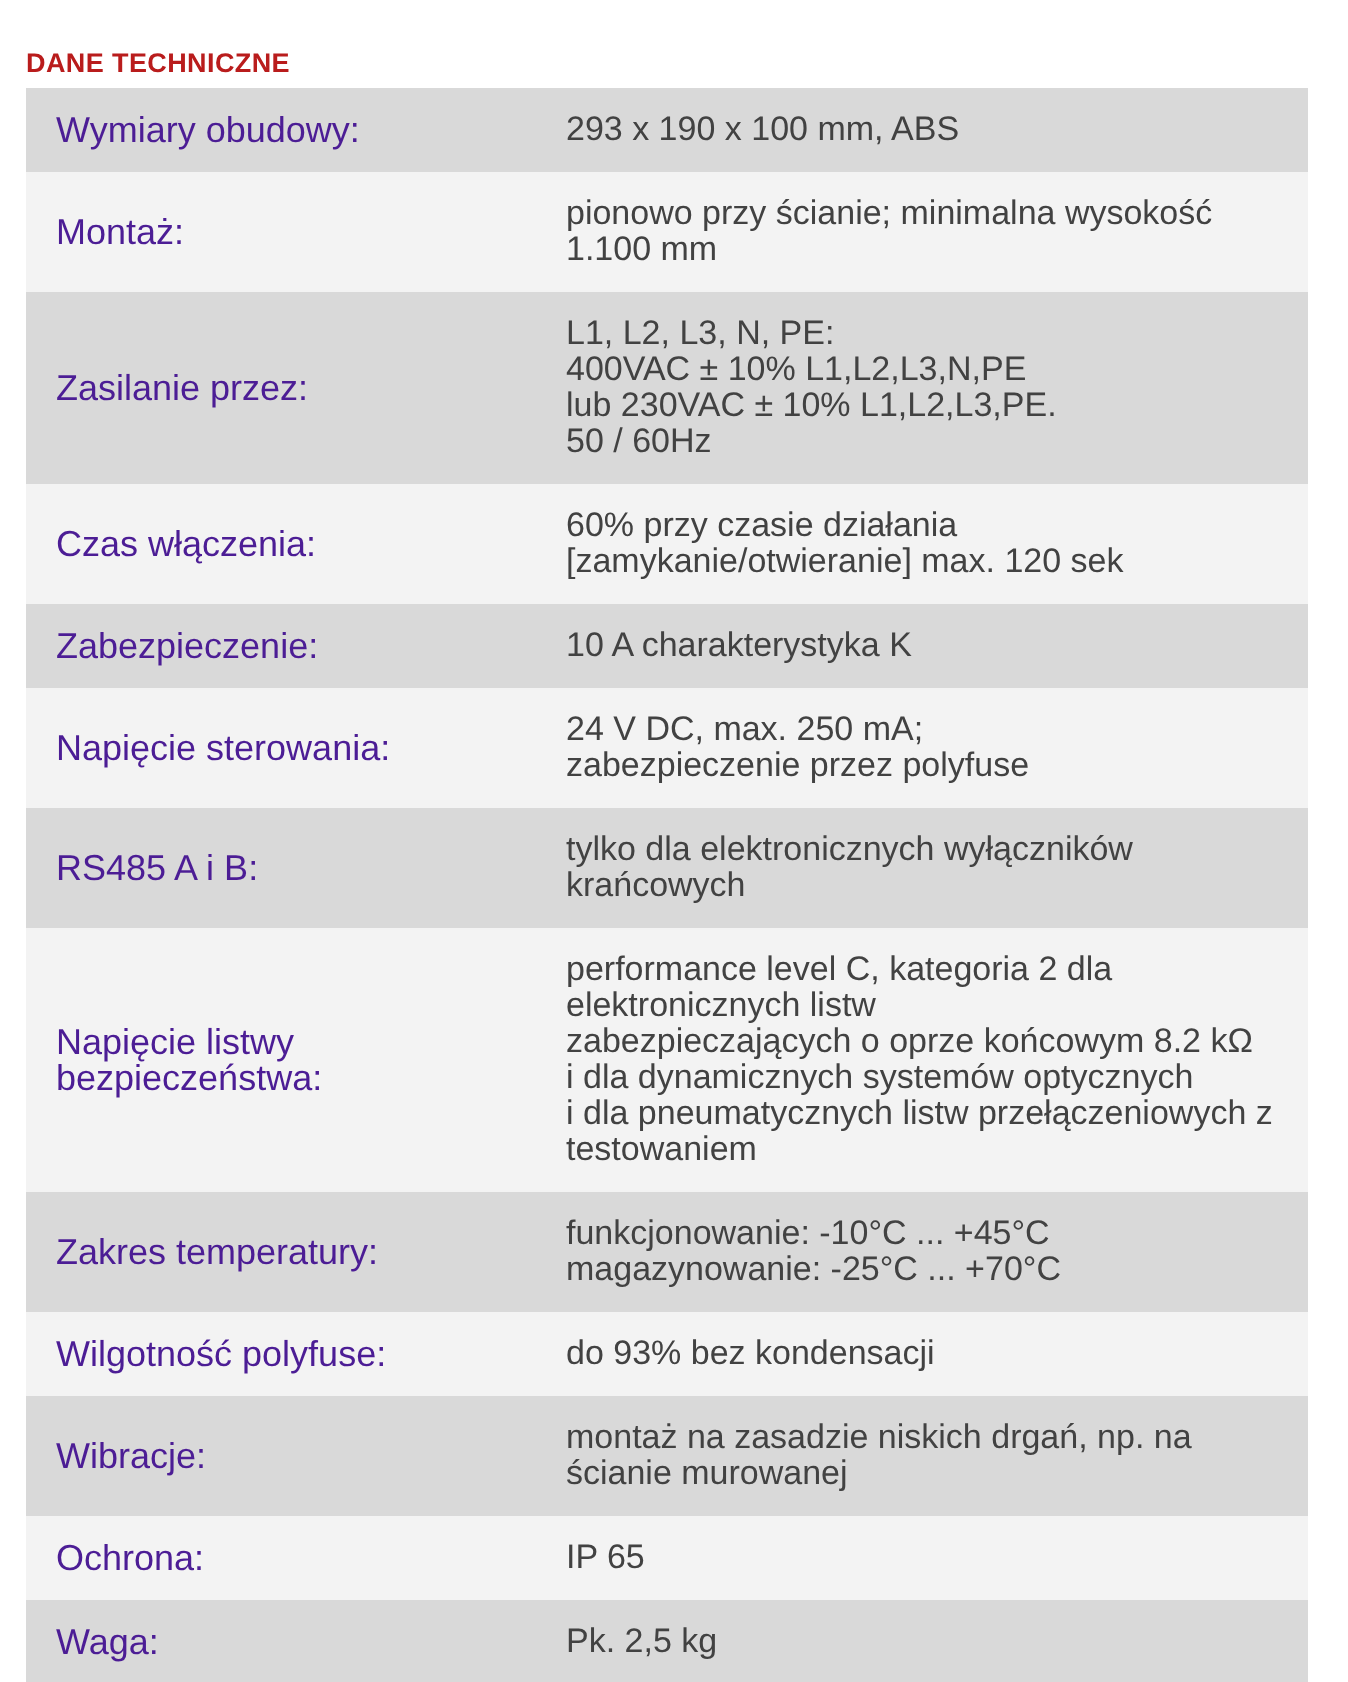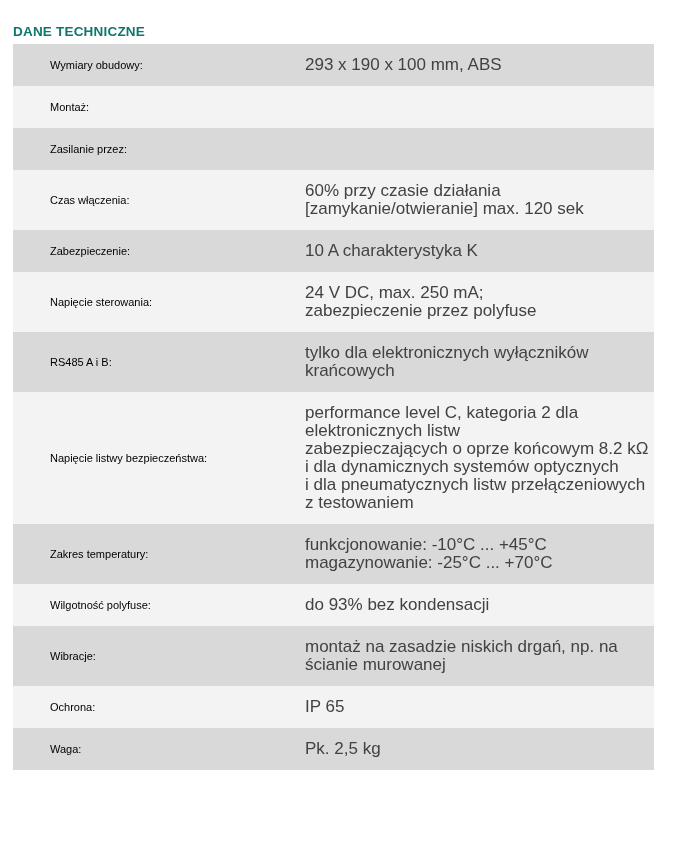--- a/index.html
+++ b/index.html
@@ -11,42 +11,41 @@
   .page {
     width: 674px;
     min-height: 841px;
     background: #ffffff;
     box-sizing: border-box;
     padding: 24px 8px 20px 13px;
   }
   .page-title {
     font-size: 13.5px;
     font-weight: bold;
-    color: #0f766e;
+    color: #b91c1c;
     letter-spacing: 0.2px;
     margin: 0 0 5px 0;
   }
   .spec-table {
     width: 641px;
   }
   .row {
     display: flex;
     align-items: center;
     padding: 12px 5px 12px 15px;
     box-sizing: border-box;
   }
   .row:nth-child(odd)  { background: #d9d9d9; }
   .row:nth-child(even) { background: #f3f3f3; }
   .cell-label {
     width: 255px;
     flex: 0 0 255px;
-    font-size: 11px;
+    font-size: 18px;
     line-height: 18px;
-    color: #000000;
-    margin-left: 22px;
+    color: #4c1d95;
   }
   .cell-value {
     flex: 1 1 auto;
     font-size: 17px;
     line-height: 18px;
     color: #424242;
     white-space: pre-line;
   }
 </style>
 </head>
@@ -58,24 +57,29 @@
 
   <div class="spec-table">
 
     <div class="row">
       <div class="cell-label">Wymiary obudowy:</div>
       <div class="cell-value">293 x 190 x 100 mm, ABS</div>
     </div>
 
     <div class="row">
       <div class="cell-label">Montaż:</div>
+      <div class="cell-value">pionowo przy ścianie; minimalna wysokość 1.100 mm</div>
     </div>
 
     <div class="row">
       <div class="cell-label">Zasilanie przez:</div>
+      <div class="cell-value">L1, L2, L3, N, PE:
+400VAC ± 10% L1,L2,L3,N,PE
+lub 230VAC ± 10% L1,L2,L3,PE.
+50 / 60Hz</div>
     </div>
 
 
     <div class="row">
       <div class="cell-label">Czas włączenia:</div>
       <div class="cell-value">60% przy czasie działania [zamykanie/otwieranie] max. 120 sek</div>
     </div>
 
     <div class="row">
       <div class="cell-label">Zabezpieczenie:</div>

